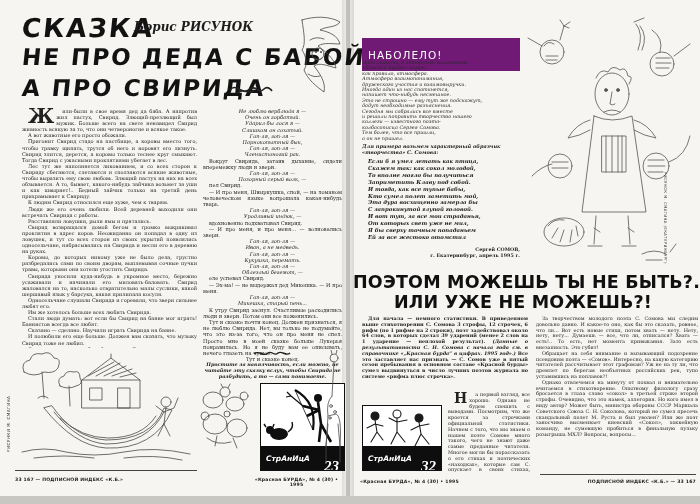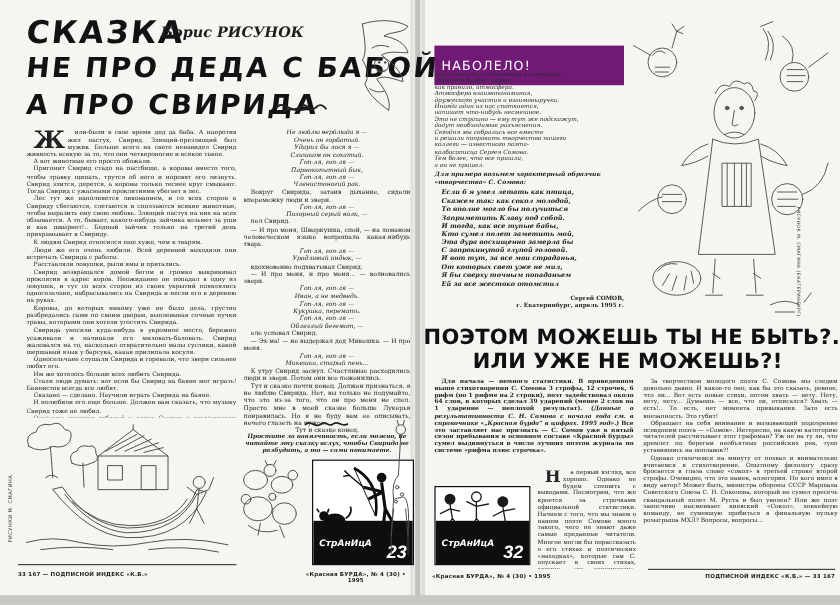--- a/index.html
+++ b/index.html
@@ -37,24 +37,24 @@
   
   .footer { font-family:"DejaVu Sans", sans-serif; font-weight:bold; font-size:4.6px; letter-spacing:.2px; color:#222; }
   .rule { border-top:1px solid #444; height:0; }
 
   .vcredit { font-family:"DejaVu Sans", sans-serif; font-size:4.2px; letter-spacing:.4px; color:#333;
              white-space:nowrap; transform-origin:0 0; }
 
   
   .badge { border:1.5px solid #101010; background:#fff; overflow:hidden; }
   .badge svg { display:block; }
-  .badge .bar { position:absolute; left:0; bottom:0; width:100%; height:36px; background:#0e0e0e;
+  .badge .bar { position:absolute; left:0; bottom:0; width:100%; height:24px; background:#0e0e0e;
                 color:#fff; display:flex; align-items:center; justify-content:space-between; padding:0 5px; }
   .badge .script { font-family:"DejaVu Sans", sans-serif; font-style:italic; font-weight:bold; font-size:7.5px; }
-  .badge .num { font-family:Liberation Sans, sans-serif; font-style:italic; font-weight:bold; font-size:15px;margin-top:16px; }
+  .badge .num { font-family:Liberation Serif, serif; font-style:italic; font-weight:bold; font-size:15px;margin-top:16px; }
 
   
   .nab-bar { left:362px; top:38px; width:158px; height:33px; background:#701a75; color:#fdfdfd;
              font-family:"DejaVu Sans", sans-serif; font-weight:normal; font-size:10.5px; letter-spacing:1px;
              display:flex; align-items:center; padding-left:6px; }
   .nab-intro { left:362px; top:60px; width:160px; font-style:italic; font-size:4.9px; line-height:5.4px; color:#2a2a2a; }
   .lead-in { left:362px; top:143px; width:160px; font-style:italic; font-weight:bold; font-size:5px; line-height:6px; }
   .poem { left:368px; top:158px; width:150px; font-style:italic; font-weight:bold; font-size:5.4px; line-height:6.9px; }
   .signature { left:362px; top:246px; width:158px; text-align:right; font-size:4.8px; line-height:6px; font-weight:bold; }
   .headline { width:344px; text-align:center; font-family:"DejaVu Sans", sans-serif; font-weight:bold;

